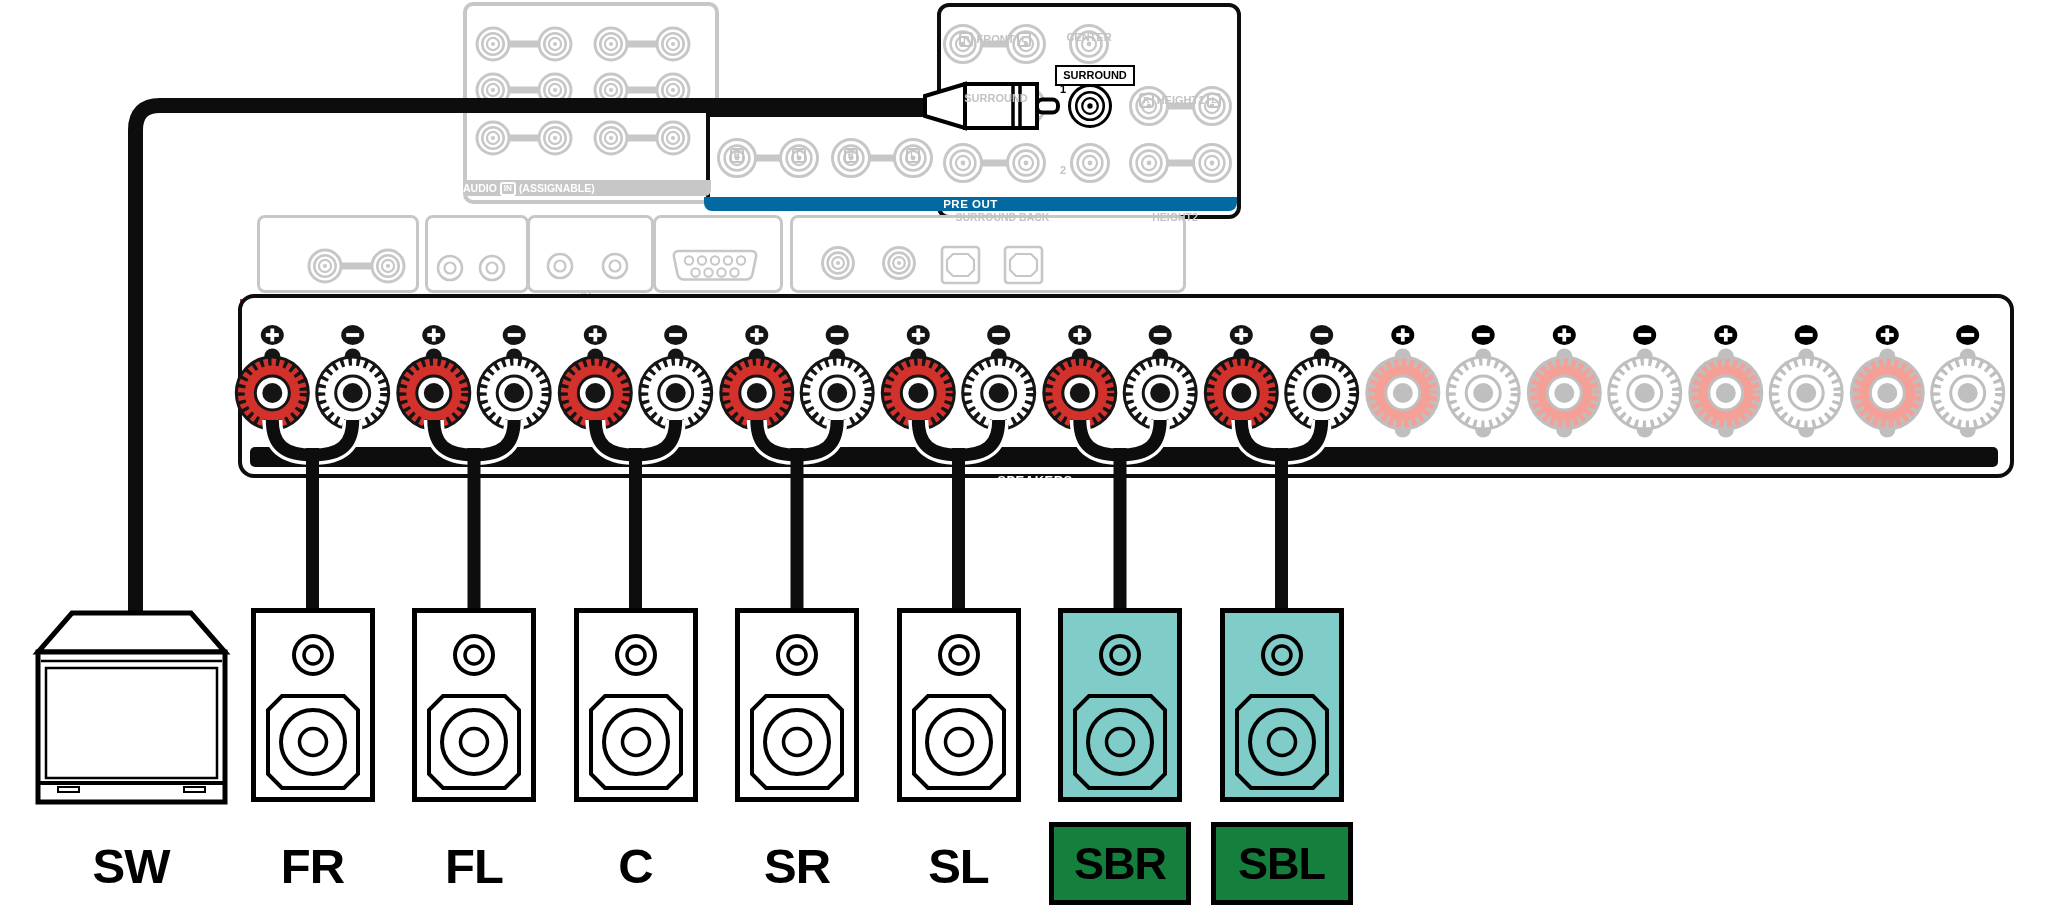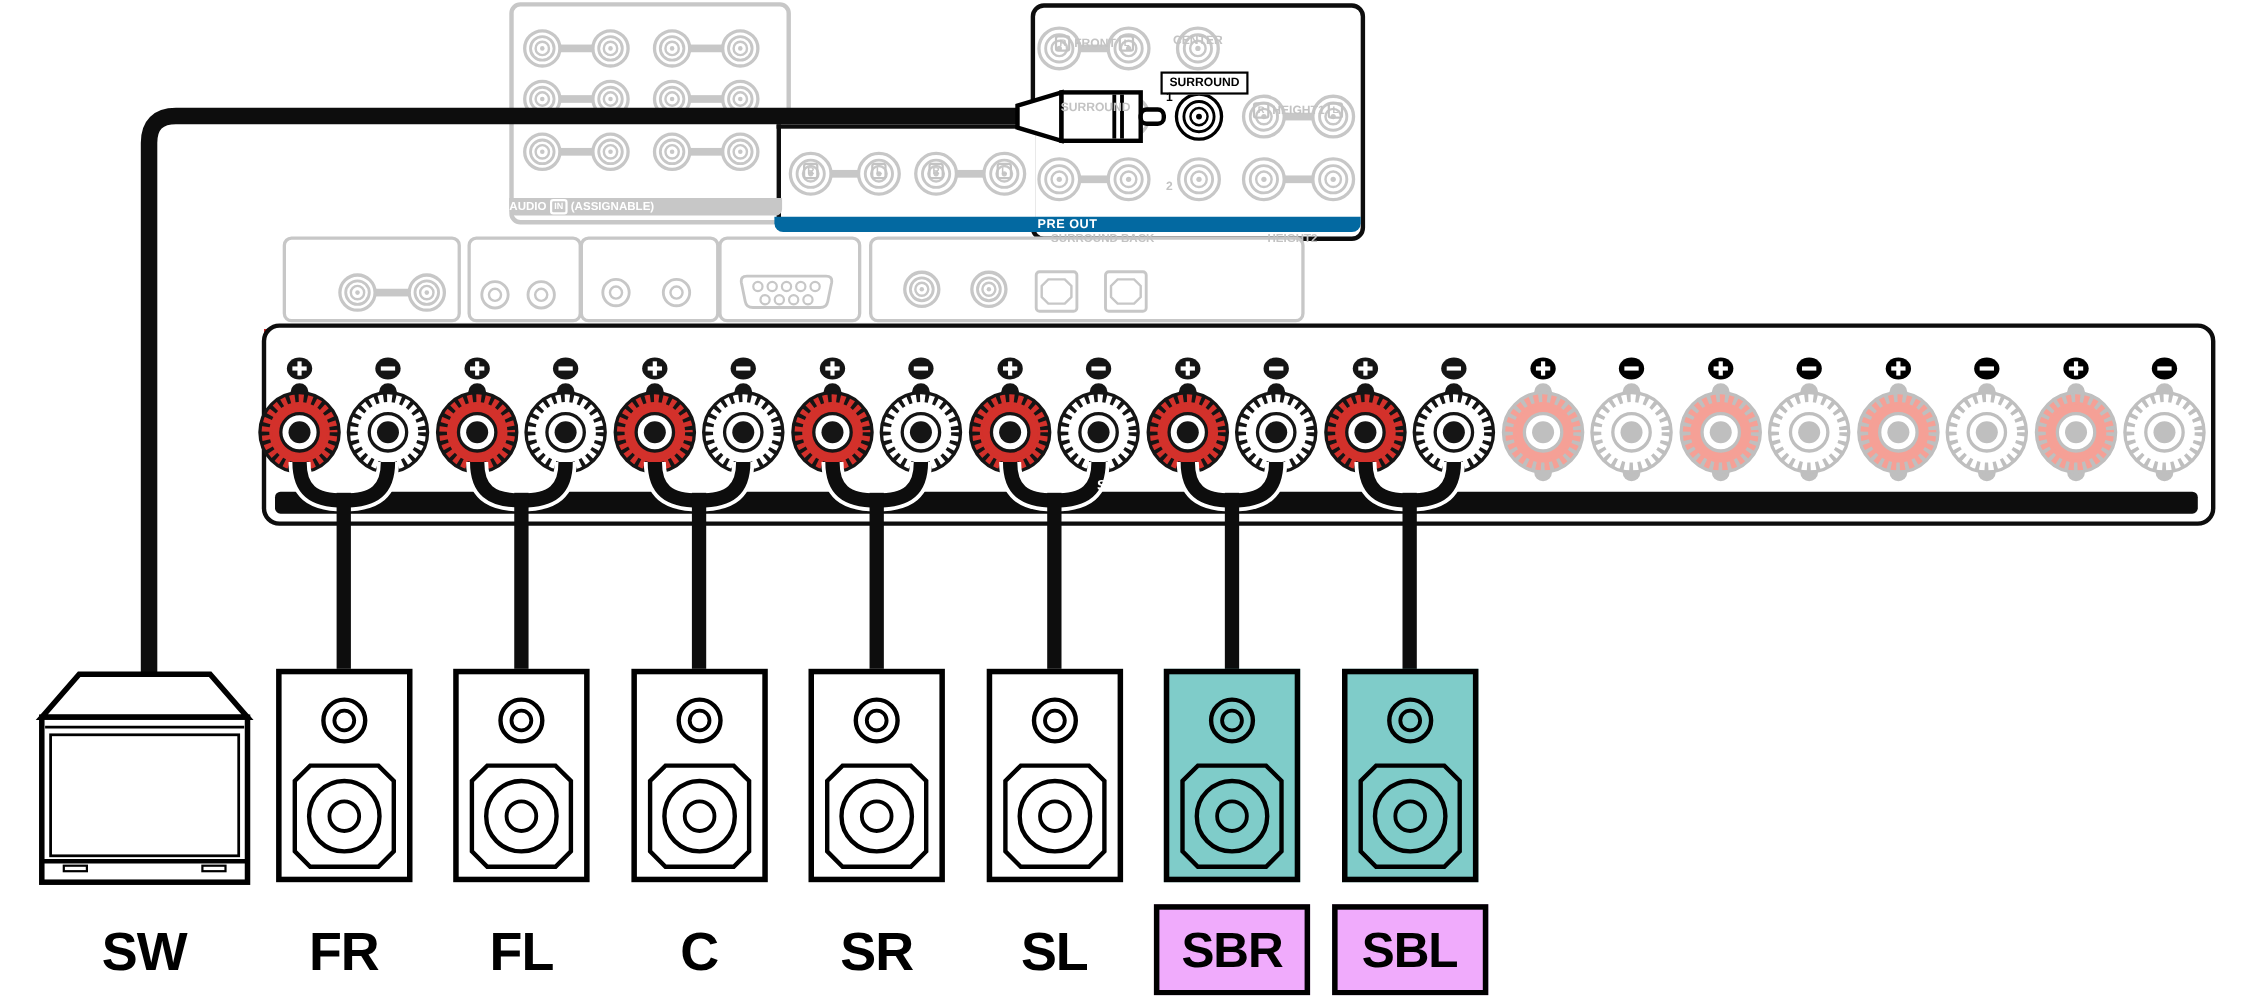--- a/index.html
+++ b/index.html
@@ -20,38 +20,38 @@
          font-weight:bold;font-size:0.78em;line-height:1;padding:1px 2px;vertical-align:1px;}
   
   #strip{position:absolute;left:238px;top:294px;width:1768px;height:176px;
          border:4px solid #0d0d0d;border-radius:16px;background:#fff;}
   .band{position:absolute;top:299px;height:22px;font-weight:bold;font-size:13.5px;
         display:flex;align-items:center;justify-content:center;gap:5px;}
   .band .badge,.band .badge-fill,.band .badge-fillgray{font-size:10px;}
   #bottombar{position:absolute;left:250px;top:447px;width:1748px;height:20px;background:#0d0d0d;border-radius:5px;}
   .bargap{position:absolute;top:445px;height:24px;width:26px;background:#fff;}
   .assign{position:absolute;top:434px;height:12px;font-weight:bold;font-size:9.5px;letter-spacing:-0.3px;}
-  #speakersLabel{position:absolute;top:434px;height:15px;color:#fff;font-weight:bold;font-size:13px;letter-spacing:0.5px;}
+  #speakersLabel{position:absolute;top:474px;height:15px;color:#fff;font-weight:bold;font-size:13px;letter-spacing:0.5px;}
   
   #preout{position:absolute;left:937px;top:3px;width:296px;height:208px;
           border:4px solid #0d0d0d;border-radius:12px;background:#fff;}
   #preout-ext{position:absolute;left:706px;top:113px;width:231px;height:85px;
           border-left:4px solid #0d0d0d;border-top:4px solid #0d0d0d;background:#fff;}
   #preout-bar{position:absolute;left:704px;top:197px;width:533px;height:14px;background:#0369a1;
           color:#fff;font-weight:bold;font-size:11.5px;text-align:center;line-height:14px;
           border-radius:0 0 8px 8px;letter-spacing:0.5px;}
   #subwoofer-tag{position:absolute;left:1055px;top:65px;width:76px;height:17px;border:2.5px solid #000;
           background:#fff;color:#000;font-weight:bold;font-size:11px;text-align:center;line-height:17px;}
   
   .spk{position:absolute;top:608px;width:124px;height:194px;border:5px solid #000;
        background:#fff;box-sizing:border-box;}
   .spk.hl{background:#7FCCC9;}
   .biglabel{position:absolute;top:838px;height:60px;font-weight:bold;font-size:49px;color:#000;
             text-align:center;letter-spacing:-1px;}
-  .labelbox{position:absolute;top:822px;height:83px;border:5px solid #000;background:#f0abfc;
+  .labelbox{position:absolute;top:822px;height:83px;border:5px solid #000;background:#15803d;
             box-sizing:border-box;text-align:center;font-weight:bold;font-size:45px;color:#000;
             display:flex;align-items:center;justify-content:center;letter-spacing:-1px;}
   svg{display:block;}
   #gfx{position:absolute;left:0;top:0;z-index:5;}
   .z1{z-index:1;} .z3{z-index:6;}
 </style>
 </head>
 <body>
 
 <div id="canvas">

